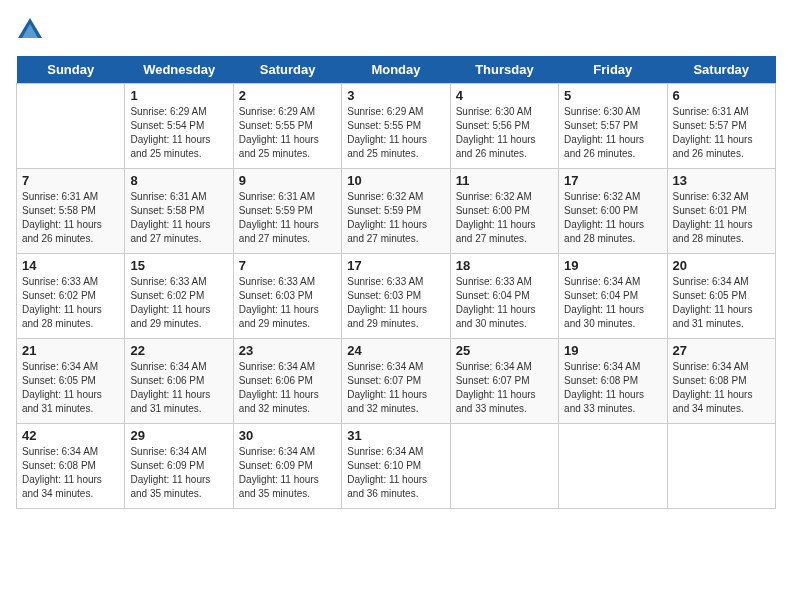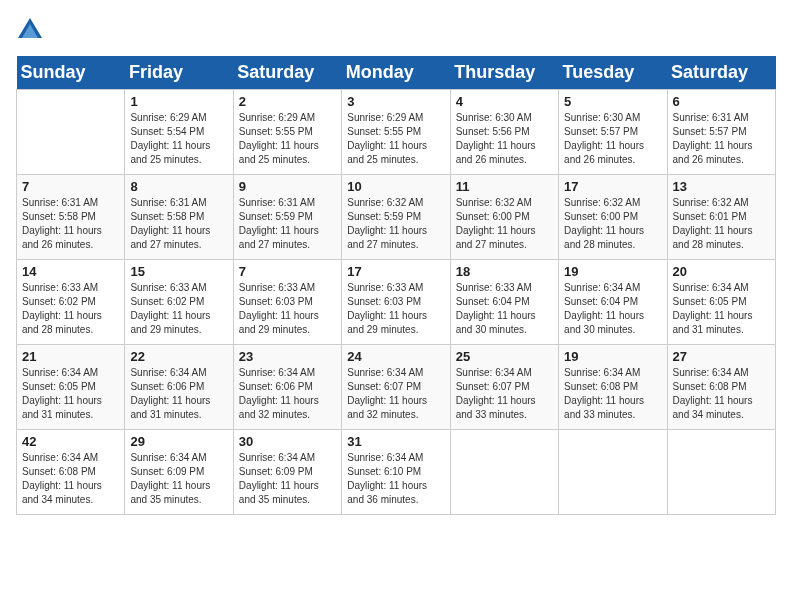--- a/index.html
+++ b/index.html
@@ -45,22 +45,22 @@
     }
     table {
       width: 100%;
       border-collapse: collapse;
       font-size: 11px;
     }
     thead tr th {
       background-color: #1a5fa8;
       color: #fff;
       padding: 6px 4px;
-      text-align: left;
-      font-size: 18px;
+      text-align: center;
+      font-size: 13px;
       font-weight: bold;
     }
     tbody tr td {
       border: 1px solid #ccc;
       padding: 4px 5px;
       vertical-align: top;
       min-height: 80px;
       height: 85px;
       width: 14.28%;
       color: #333;
@@ -98,25 +98,25 @@
   <div class="title-block">
     <h1></h1>
     <h2></h2>
   </div>
 </div>
 
 <table>
   <thead>
     <tr>
     <th>Sunday</th>
-        <th>Friday</th>
+        <th>Wednesday</th>
         <th>Saturday</th>
         <th>Monday</th>
         <th>Thursday</th>
-        <th>Tuesday</th>
+        <th>Friday</th>
         <th>Saturday</th>
       </tr>
   </thead>
   <tbody id="calendar-body">
   <tr>
         <td class="empty"></td>
         <td>
           <span class="day-num">1</span>
           <p class="cell-text" style="white-space: pre-line;">Sunrise: 6:29 AM
 Sunset: 5:54 PM

